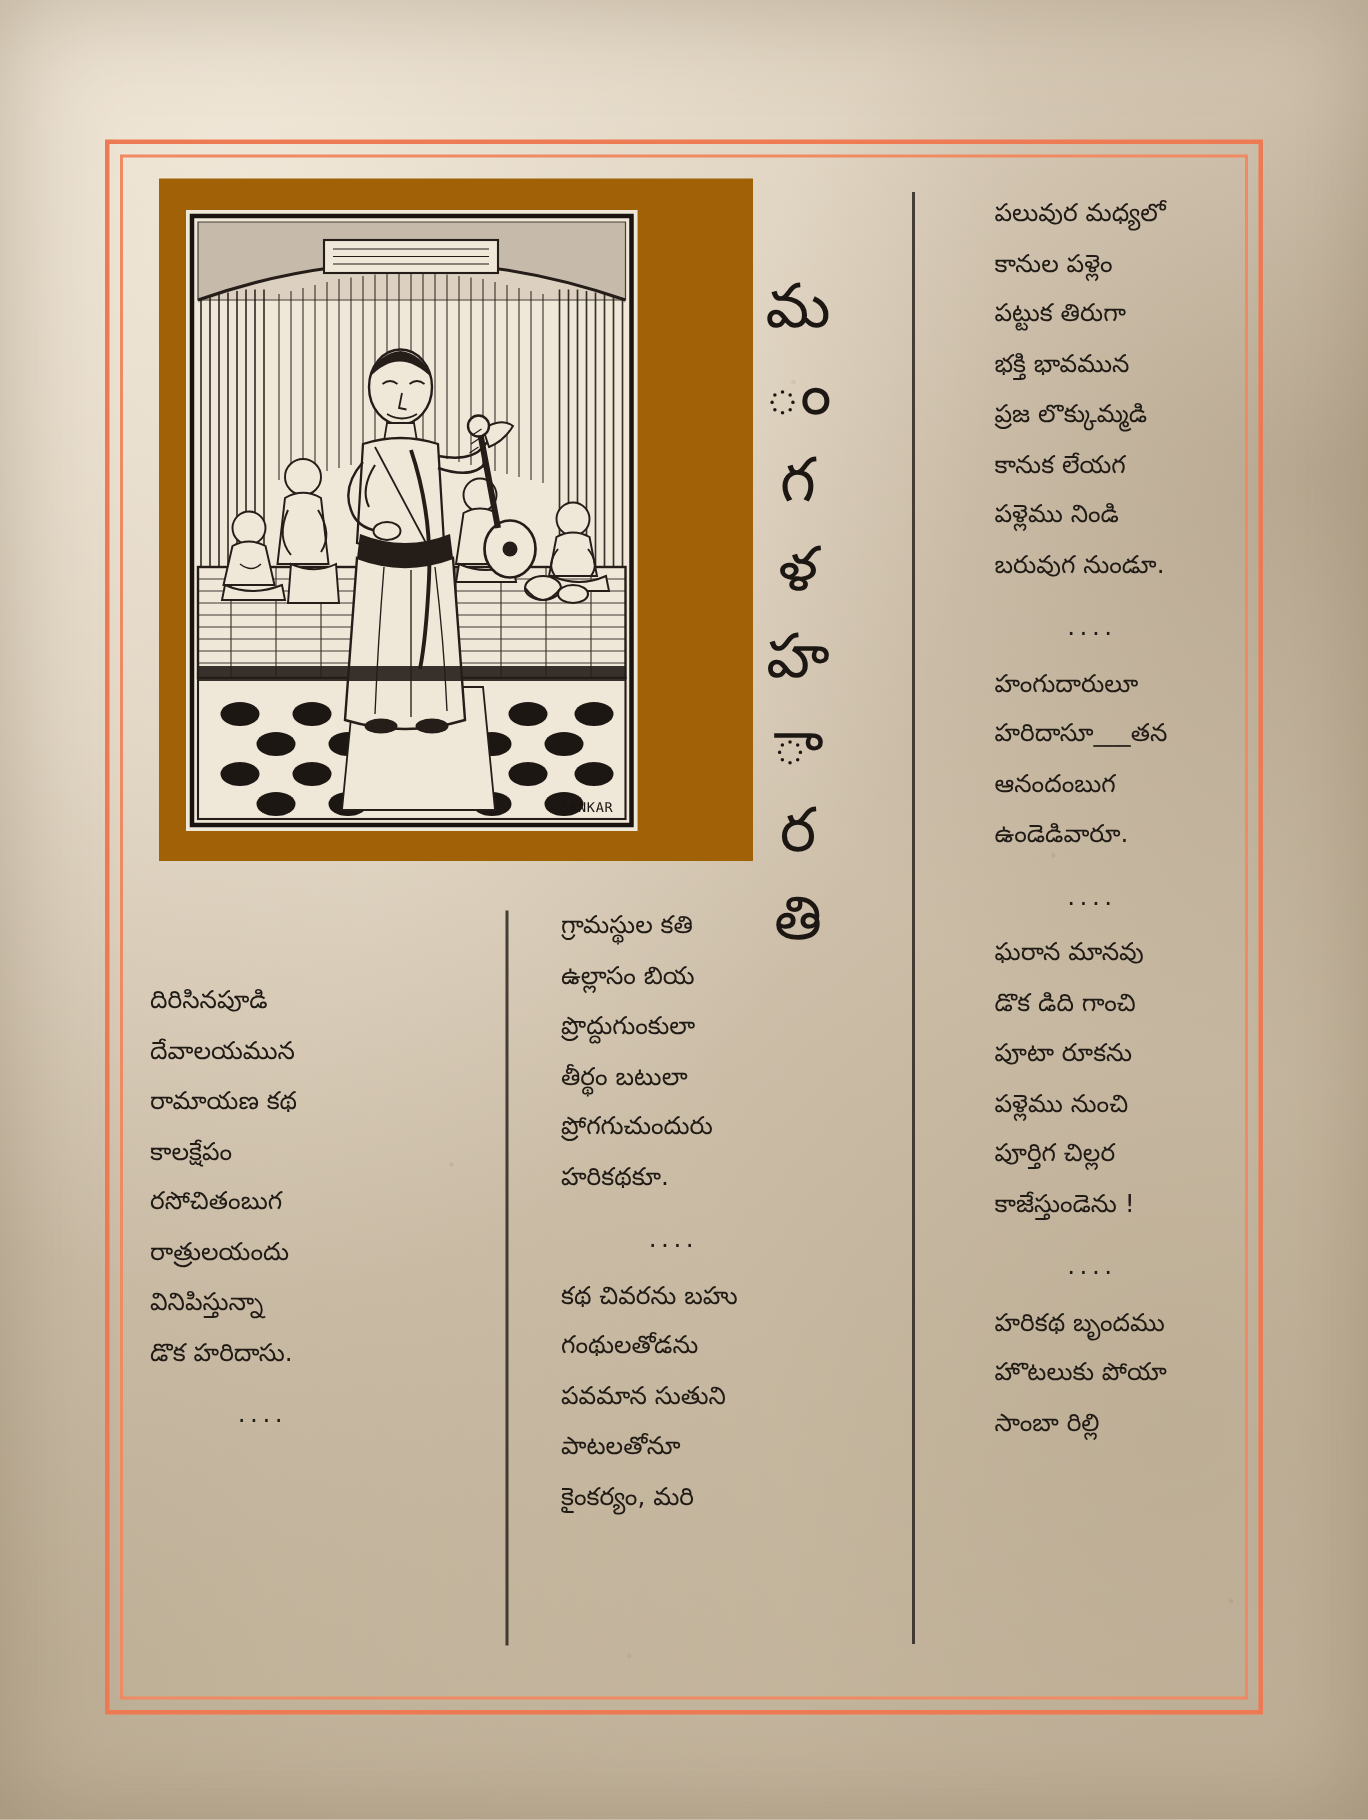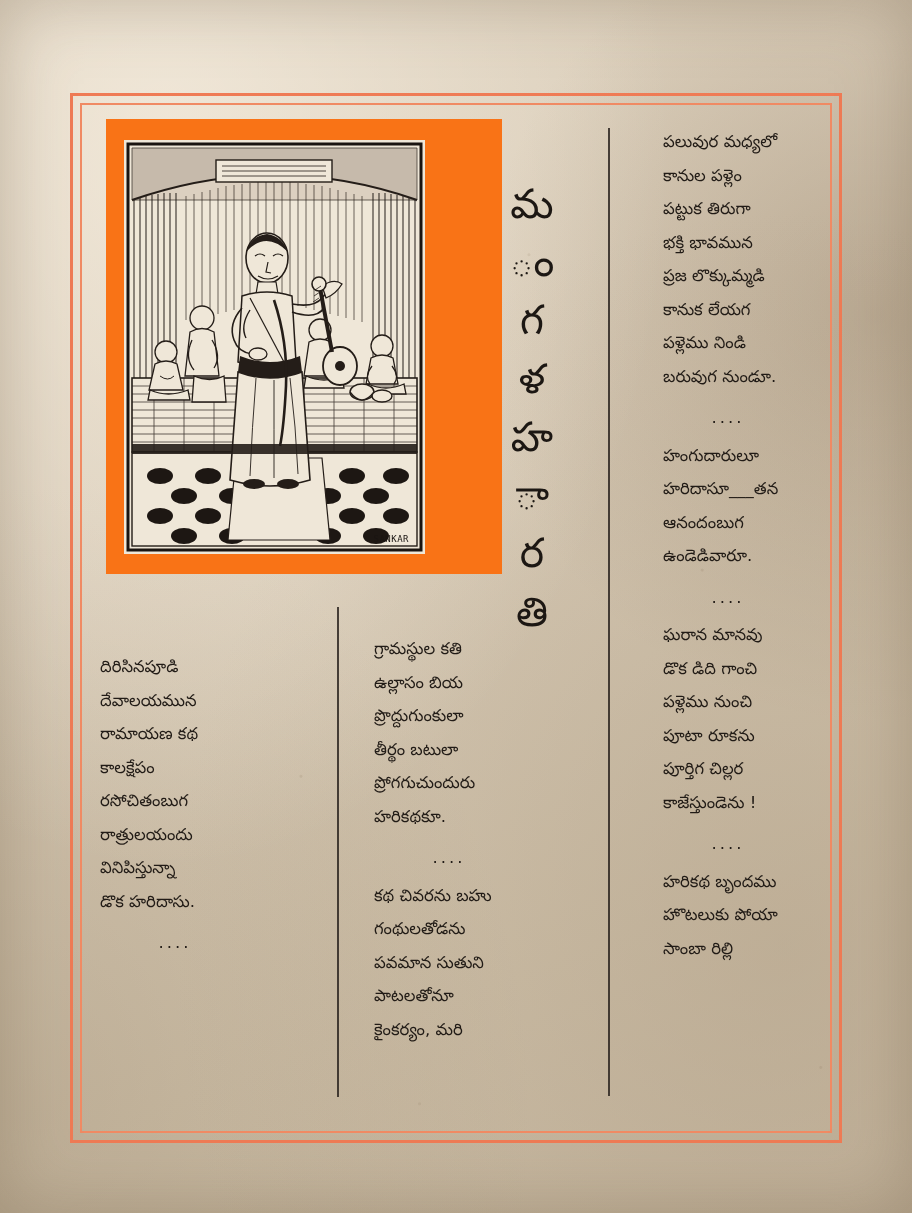--- a/index.html
+++ b/index.html
@@ -64,21 +64,21 @@
     box-sizing: border-box;
   }
 
   
   .illus-wrap {
     position: absolute;
     left: 106px;
     top: 119px;
     width: 396px;
     height: 455px;
-    background: #f97316;
+    background: #a16207;
     padding: 0;
     box-sizing: border-box;
   }
   .illus-inner {
     position: absolute;
     left: 18px;
     top: 21px;
     width: 301px;
     height: 414px;
     background: #efe7d8;
@@ -113,21 +113,21 @@
 
   
   .col {
     position: absolute;
     color: #211b16;
     font-family: "DejaVu Sans", sans-serif;
     font-size: 16.5px;
     line-height: 33.5px;
   }
   .col-1 { left: 100px; top: 606px; width: 220px; margin-top: 44px; }
-  .col-2 { left: 374px; top: 632px; width: 225px; }
+  .col-2 { left: 374px; top: 600px; width: 225px; }
   .col-3 { left: 663px; top: 125px; width: 200px; }
 
   .line { white-space: nowrap; }
   .sep {
     letter-spacing: 3px;
     text-align: center;
     width: 150px;
     color: #211b16;
     padding: 8px 0 4px 0;
   }
@@ -382,22 +382,22 @@
     <div>
       <div class="line">హంగుదారులూ</div>
       <div class="line">హరిదాసూ___తన</div>
       <div class="line">ఆనందంబుగ</div>
       <div class="line">ఉండెడివారూ.</div>
     </div>
     <div class="sep">....</div>
     <div>
       <div class="line">ఘరాన మానవు</div>
       <div class="line">డొక డిది గాంచి</div>
+      <div class="line">పూటా రూకను</div>
       <div class="line">పళ్లెము నుంచి</div>
-      <div class="line">పూటా రూకను</div>
       <div class="line">పూర్తిగ చిల్లర</div>
       <div class="line">కాజేస్తుండెను !</div>
     </div>
     <div class="sep">....</div>
     <div>
       <div class="line">హరికథ బృందము</div>
       <div class="line">హొటలుకు పోయా</div>
       <div class="line">సాంబా రిల్లి</div>
     </div>
   </div>

